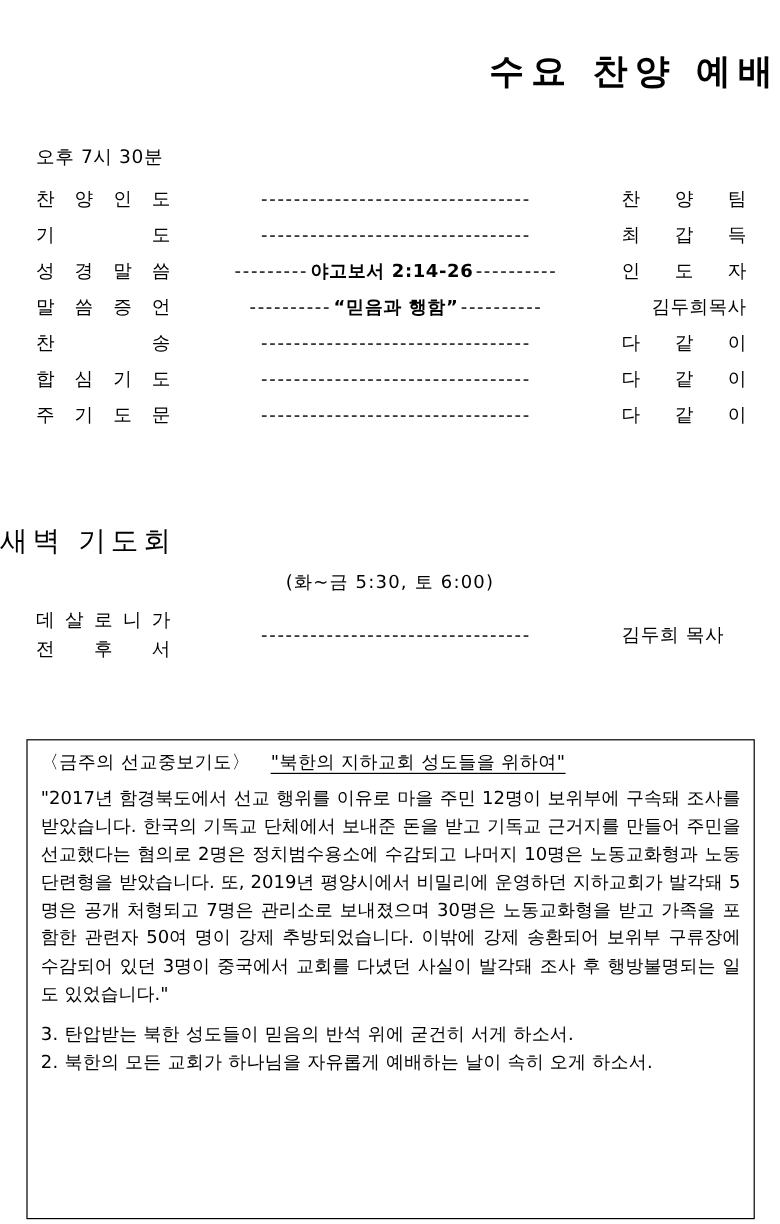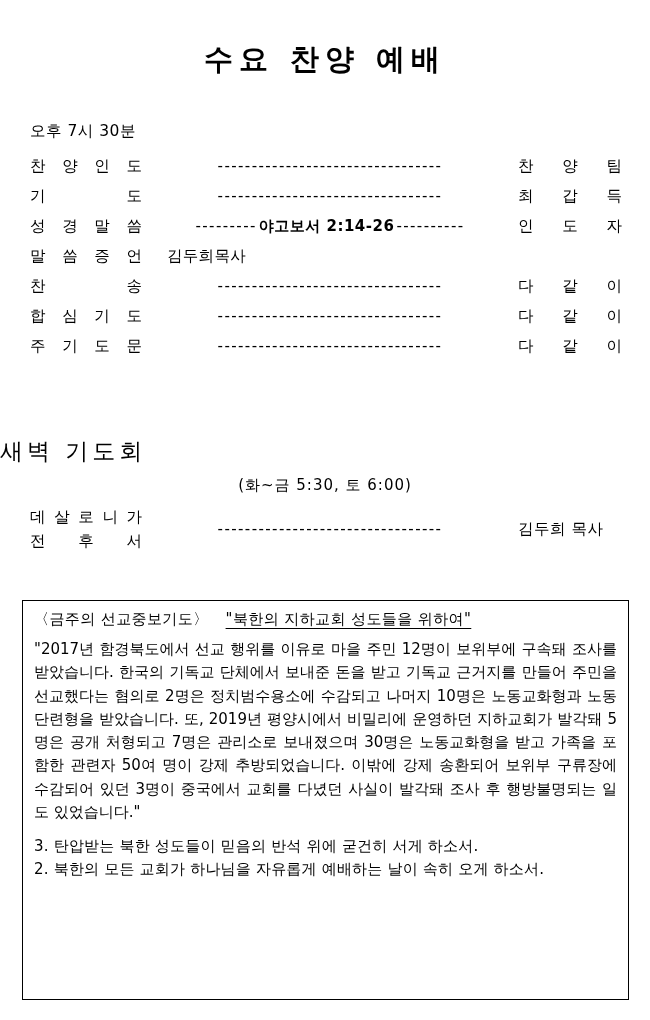--- a/index.html
+++ b/index.html
@@ -18,21 +18,21 @@
 
   .page {
     position: relative;
     width: 650px;
     height: 1020px;
     box-sizing: border-box;
   }
 
   
   .main-title {
-    text-align: center;
+    text-align: right;
     font-size: 29px;
     font-weight: bold;
     letter-spacing: 6px;
     padding-top: 42px;
     line-height: 1.2;
   }
 
   .section-title {
     text-align: left;
     font-size: 23px;
@@ -142,21 +142,21 @@
   .dawn-person {
     flex: 0 0 104px;
     white-space: nowrap;
     letter-spacing: 0.5px;
   }
 
   
   .mission-box {
     position: absolute;
     left: 22px;
-    top: 600px;
+    top: 616px;
     width: 607px;
     height: 400px;
     box-sizing: border-box;
     border: 1.6px solid #000000;
     padding: 9px 11px 0 11px;
   }
 
   .mb-header {
     display: flex;
     align-items: baseline;
@@ -270,20 +270,21 @@
           <span>자</span>
         </div>
       </div>
       <div class="order-row">
         <div class="ord-label">
           <span>말</span>
           <span>씀</span>
           <span>증</span>
           <span>언</span>
         </div>
+        <div class="ord-dots"><span>----------</span><span class="mid bold">“믿음과 행함”</span><span>----------</span></div>
         <div class="ord-person tight">김두희목사</div>
       </div>
       <div class="order-row">
         <div class="ord-label">
           <span>찬</span>
           <span>송</span>
         </div>
         <div class="ord-dots">---------------------------------</div>
         <div class="ord-person">
           <span>다</span>

